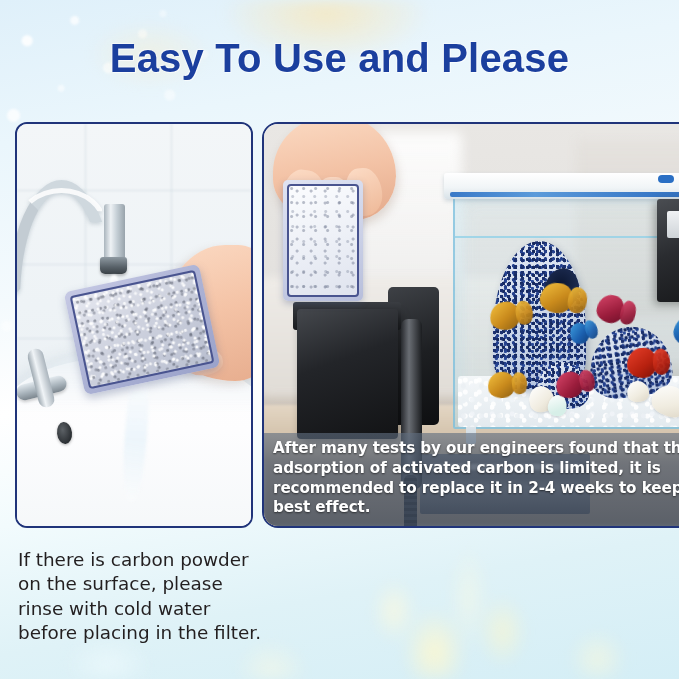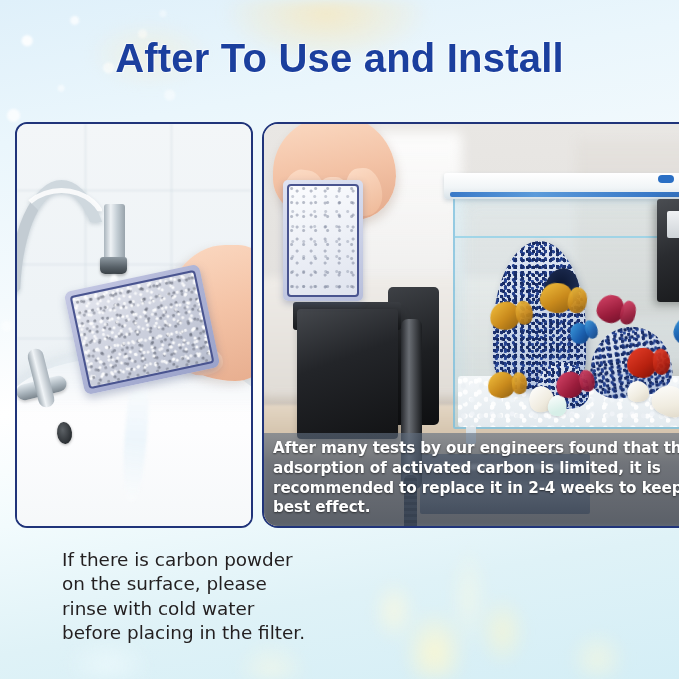--- a/index.html
+++ b/index.html
@@ -655,35 +655,34 @@
   }
 
   
   .caption {
     position: absolute;
     top: 548px;
     font-family: "DejaVu Sans", sans-serif;
     font-size: 18.4px;
     line-height: 1.33;
     color: #231f20;
-    margin-left: 44px;
   }
   #caption-left  { left: 18px;  width: 250px; }
   #caption-right { left: 277px; width: 390px; }
 </style>
 </head>
 <body>
 
 <div id="page">
 
   <div class="bg-layer bg-bokeh"></div>
   <div class="bg-layer bg-warm"></div>
   <div class="bg-layer bg-flowers"></div>
 
-  <div id="title">After To Use and Install</div>
+  <div id="title">Easy To Use and Please</div>
 
   <div class="panel" id="panel-left">
     <div class="photo">
       <div class="bath-wall"></div>
       <div class="tile-grid"></div>
       <div class="sink"></div>
       <div class="sink-rim"></div>
       <div class="sink-hole"></div>
 
       <div class="faucet-arc"></div>

